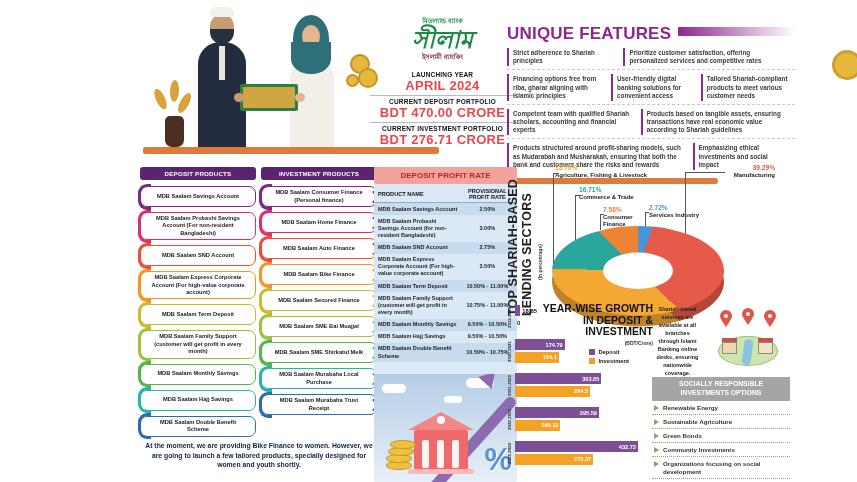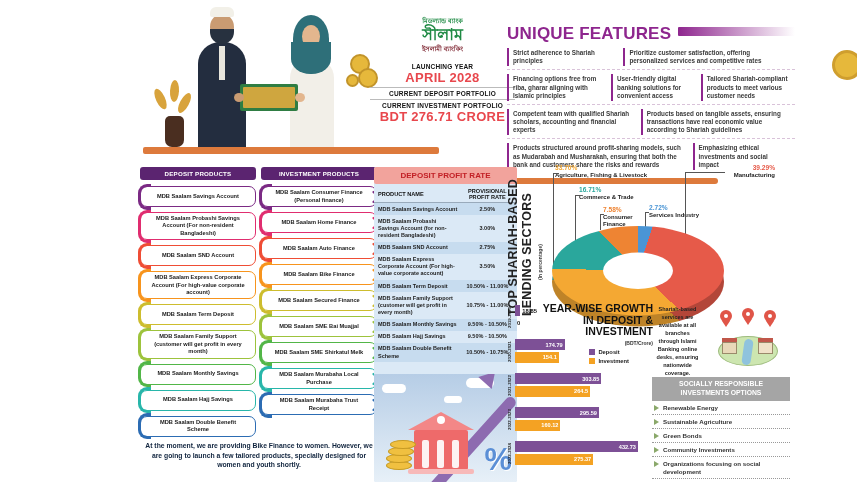--- a/index.html
+++ b/index.html
@@ -30,21 +30,21 @@
   .hand.h1 { left:94px; top:93px; } .hand.h2 { left:155px; top:93px; background:#e3b68e; }
   .coin { position:absolute; border-radius:50%; background:#e6b83b; border:2px solid #c2942a; }
   .coin.c1 { left:210px; top:54px; width:20px; height:20px; }
   .coin.c2 { left:218px; top:68px; width:20px; height:20px; }
   .coin.c3 { left:206px; top:74px; width:13px; height:13px; }
   .coin-edge { position:absolute; left:832px; top:50px; width:30px; height:30px; border-radius:50%; background:#e6b83b; border:3px solid #cf9e2e; }
 
   
   .logo-stats { position:absolute; left:370px; top:16px; width:145px; text-align:center; }
   .logo-l1 { font-size:6.5px; font-weight:800; color:var(--green); }
-  .logo-l2 { font-size:16px; font-weight:800; color:var(--green); line-height:1.05; }
+  .logo-l2 { font-size:24px; font-weight:800; color:var(--green); line-height:1.05;font-style:italic; }
   .logo-l3 { font-size:6.5px; font-weight:800; color:var(--maroon); margin-bottom:8px; }
   .stat-label { font-size:6.5px; font-weight:800; color:#111; letter-spacing:.2px; margin-top:2px; }
   .stat-value { font-size:13px; font-weight:600; color:var(--red); letter-spacing:.3px; }
   .stat-hr { border:none; border-top:1px solid #bbb; margin:2px 0; }
 
   
   .features { position:absolute; left:507px; top:24px; width:288px; }
   .f-titlerow { display:flex; align-items:flex-start; }
   .f-title { font-size:17px; font-weight:900; color:var(--purple); letter-spacing:.2px; }
   .grad-bar { flex:1; height:9px; margin:3px 0 0 7px; background:linear-gradient(90deg, var(--purple), #fff); border-radius:1px; }
@@ -161,23 +161,24 @@
     <div class="coin c2"></div>
     <div class="coin c3"></div>
   </div>
   <div class="coin-edge"></div>
 
   <div class="logo-stats">
     <div class="logo-l1">মিডল্যান্ড ব্যাংক</div>
     <div class="logo-l2">সীলাম</div>
     <div class="logo-l3">ইসলামী ব্যাংকিং</div>
     <div class="stat-label">LAUNCHING YEAR</div>
-    <div class="stat-value">APRIL 2028</div>
+    <div class="stat-value">APRIL 2024</div>
     <hr class="stat-hr">
     <div class="stat-label">CURRENT DEPOSIT PORTFOLIO</div>
+    <div class="stat-value">BDT 470.00 CRORE</div>
     <hr class="stat-hr">
     <div class="stat-label">CURRENT INVESTMENT PORTFOLIO</div>
     <div class="stat-value">BDT 276.71 CRORE</div>
   </div>
 
   <section class="features">
     <div class="f-titlerow">
       <div class="f-title">UNIQUE FEATURES</div>
       <div class="grad-bar"></div>
     </div>

